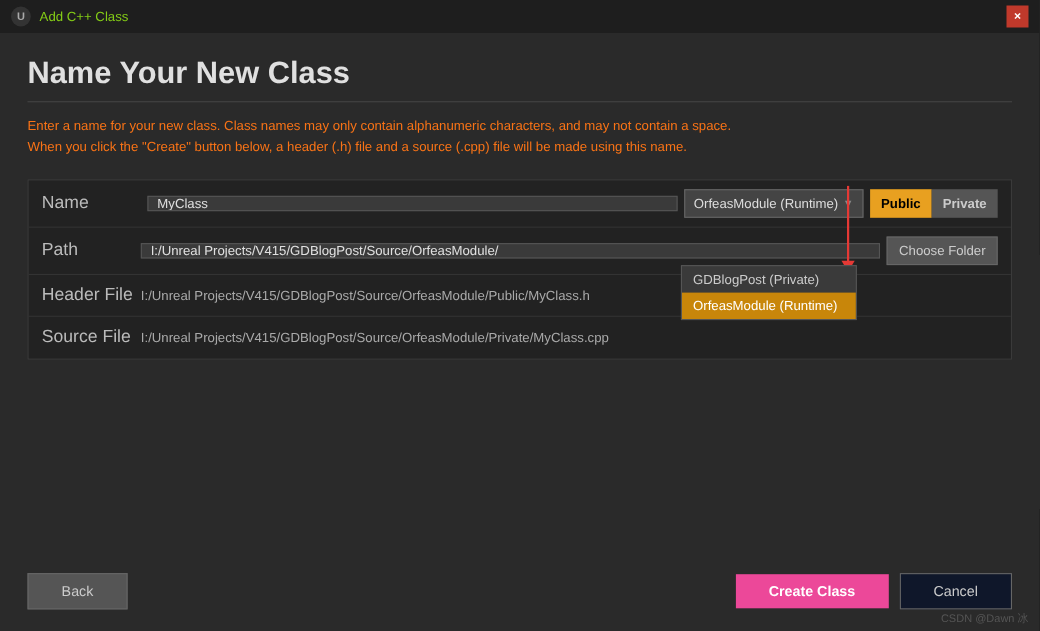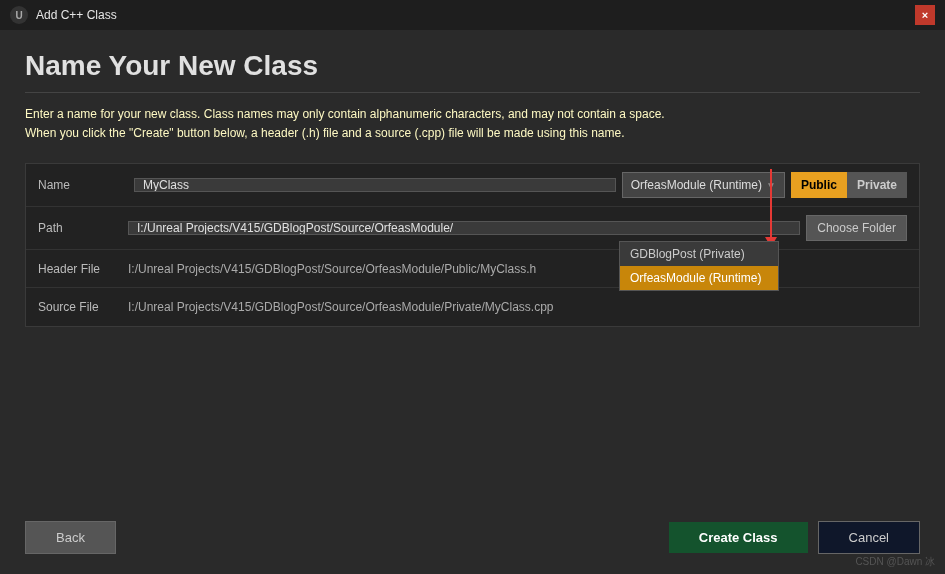--- a/index.html
+++ b/index.html
@@ -39,21 +39,21 @@
       background: #333;
       border-radius: 50%;
       display: flex;
       align-items: center;
       justify-content: center;
       font-size: 10px;
       color: #aaa;
       font-weight: bold;
     }
     .titlebar-title {
-      color: #e5e5e5;
+      color: #84cc16;
       font-size: 12px;
     }
     .close-btn {
       width: 20px;
       height: 20px;
       background: #c0392b;
       border: none;
       cursor: pointer;
       display: flex;
       align-items: center;
@@ -74,21 +74,21 @@
       color: #e0e0e0;
       margin-bottom: 10px;
     }
     .divider {
       height: 1px;
       background: #444;
       margin-bottom: 12px;
     }
     .description {
       font-size: 12px;
-      color: #fef9c3;
+      color: #f97316;
       line-height: 1.6;
       margin-bottom: 20px;
     }
     .form-area {
       background: #222;
       border: 1px solid #3a3a3a;
       padding: 0;
     }
     .form-row {
       display: flex;
@@ -97,21 +97,21 @@
       border-bottom: 1px solid #333;
       min-height: 38px;
       position: relative;
     }
     .form-row:last-child {
       border-bottom: none;
     }
     .form-label {
       width: 90px;
       color: #bbb;
-      font-size: 12px;
+      font-size: 16px;
       flex-shrink: 0;
     }
     .form-input {
       flex: 1;
       background: #3a3a3a;
       border: 1px solid #555;
       color: #e0e0e0;
       padding: 4px 8px;
       font-size: 12px;
       height: 14px;
@@ -243,21 +243,21 @@
     }
     .back-btn {
       background: #555;
       border: 1px solid #666;
       color: #ccc;
       padding: 8px 30px;
       font-size: 13px;
       cursor: pointer;
     }
     .create-btn {
-      background: #14532d;
+      background: #ec4899;
       border: none;
       color: #fff;
       padding: 8px 30px;
       font-size: 13px;
       font-weight: bold;
       cursor: pointer;
     }
     .cancel-btn {
       background: #0f172a;
       border: 1px solid #666;

